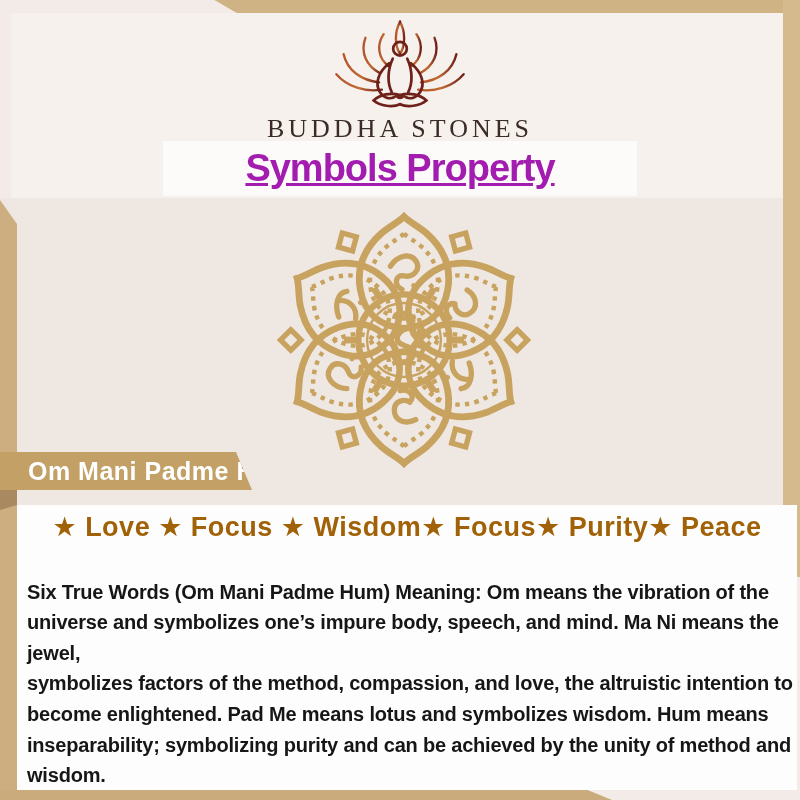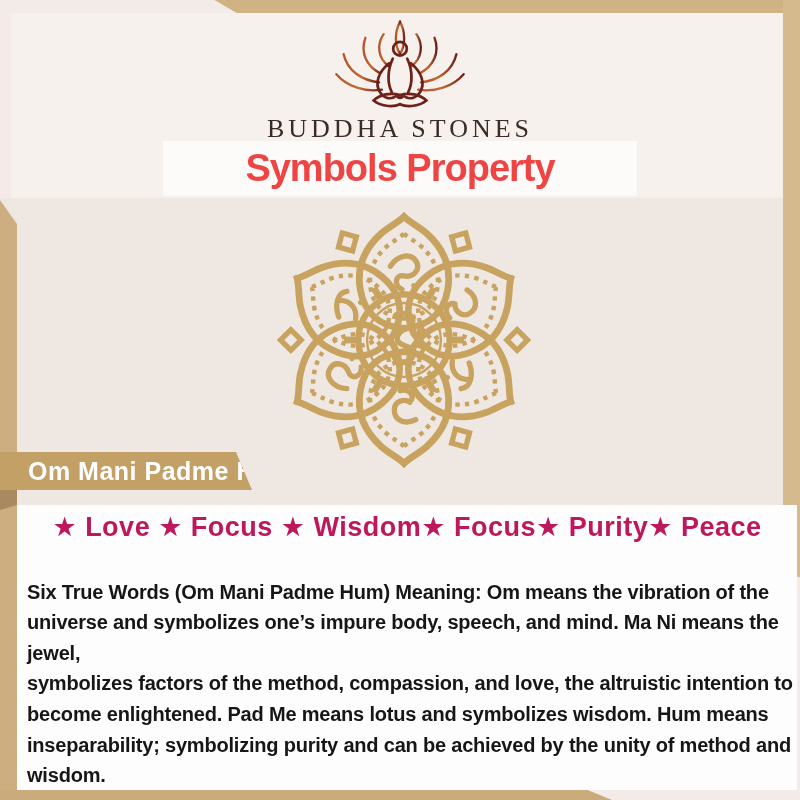--- a/index.html
+++ b/index.html
@@ -22,32 +22,32 @@
   .bottom-band{left:0;top:790px;width:612px;height:10px;background:#c9ab7c;
                clip-path:polygon(0 0,96% 0,100% 100%,0 100%);}
   
   .logo{left:320px;top:16px;width:160px;height:100px;}
   .brand{left:0;top:114px;width:800px;text-align:center;color:#3b2b26;
          font-family:"Liberation Serif","DejaVu Serif",serif;
          font-size:26px;letter-spacing:4px;font-weight:500;}
   
   .title-banner{left:163px;top:141px;width:474px;height:55px;background:#fdfbf9;
                 border-radius:2px;display:flex;align-items:center;justify-content:center;}
-  .title-banner span{color:#ef4444;font-size:38px;font-weight:700;letter-spacing:-1px;}
+  .title-banner span{color:#a21caf;font-size:38px;font-weight:700;letter-spacing:-1px;text-decoration:underline;}
   
   .mandala{left:268px;top:204px;width:272px;height:272px;}
   
   .om-ribbon{left:0;top:452px;width:252px;height:38px;background:#c2a066;
              clip-path:polygon(0 0,calc(100% - 16px) 0,100% 100%,0 100%);
              display:flex;align-items:center;}
   .om-ribbon span{color:#ffffff;font-size:25px;font-weight:700;padding-left:28px;
                   letter-spacing:0.5px;white-space:nowrap;}
   
   .card{left:17px;top:505px;width:780px;height:285px;background:#fefdfd;overflow:hidden;}
-  .tagline{margin-top:6px;text-align:center;color:#be185d;font-size:27px;font-weight:700;
+  .tagline{margin-top:6px;text-align:center;color:#a16207;font-size:27px;font-weight:700;
            letter-spacing:0.5px;white-space:nowrap;}
   .paras{margin-top:3px;padding:0 2px 0 10px;color:#161616;font-size:20px;
          line-height:30.6px;font-weight:700;letter-spacing:-0.2px;white-space:pre-line;
          width:810px;}
 </style>
 </head>
 <body>
 
 <div class="abs bg-upper"></div>
 <div class="abs bg-left-sliver"></div>

